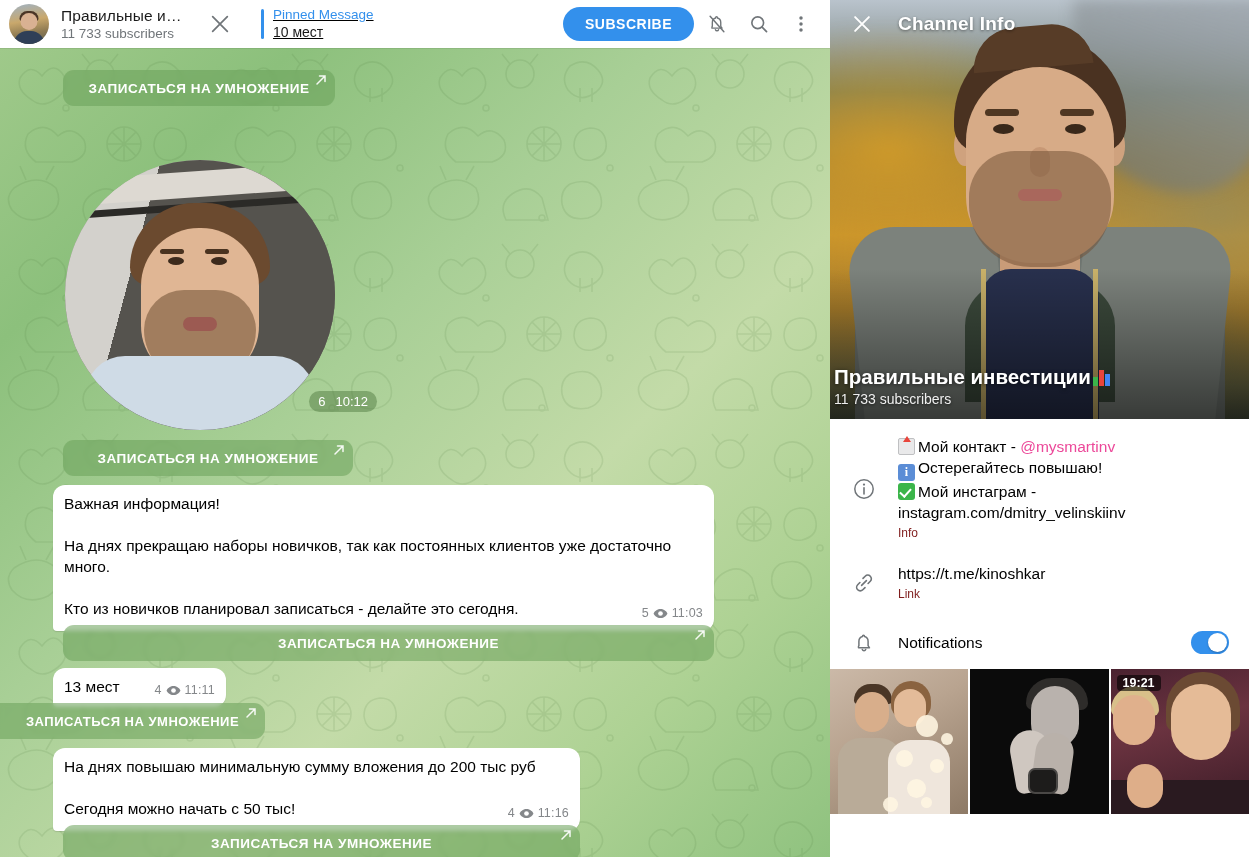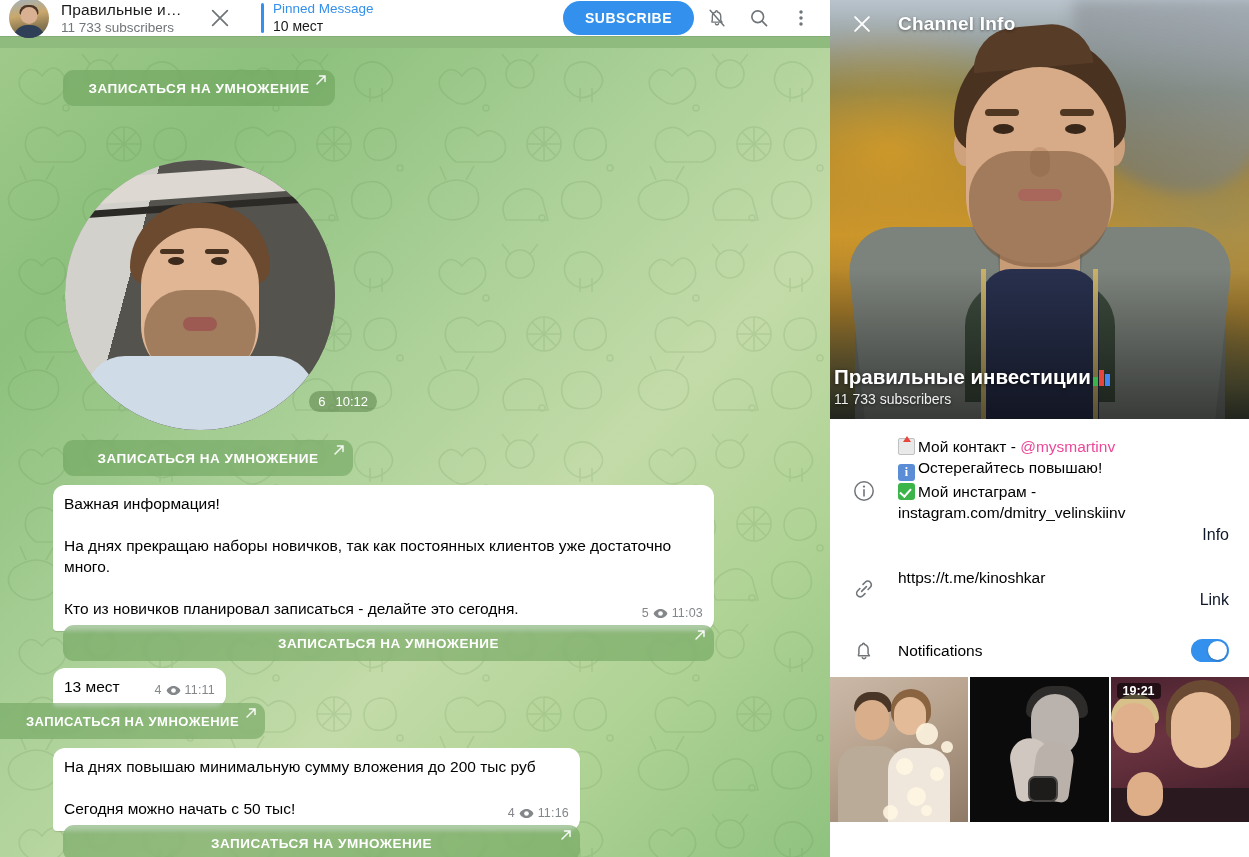--- a/index.html
+++ b/index.html
@@ -8,21 +8,21 @@
     overflow: hidden;
     font-family: "Liberation Sans", sans-serif;
     background: #fff;
   }
   .app { position: relative; width: 1249px; height: 857px; display: flex; }
 
   
   .chat-pane { position: relative; width: 830px; height: 857px; overflow: hidden; background: #8fbc7e; }
 
   .chat-header {
-    position: absolute; top: 0; left: 0; width: 830px; height: 36px;
+    position: absolute; top: 0; left: 0; width: 830px; height: 48px;
     background: #ffffff; display: flex; align-items: center;
     z-index: 40; box-shadow: 0 1px 0 rgba(0,0,0,.07);
   }
   .avatar {
     width: 40px; height: 40px; border-radius: 50%; margin-left: 9px;
     overflow: hidden; flex: none; position: relative;
     background: linear-gradient(170deg,#9fb2c4 0%,#c9a86c 42%,#8e7a52 70%,#5c5f52 100%);
   }
   .avatar .av-head {
     position: absolute; left: 50%; top: 22%; transform: translateX(-50%);
@@ -41,21 +41,21 @@
   .hdr-sub { font-size: 13.5px; color: #707579; margin-top: 1px; white-space: nowrap; }
 
   .hdr-close {
     margin-left: 22px; width: 34px; height: 34px; flex: none;
     display: flex; align-items: center; justify-content: center; cursor: pointer;
   }
   .hdr-close svg { width: 22px; height: 22px; }
 
   .pinned { display: flex; align-items: center; margin-left: 24px; min-width: 0; cursor: pointer; }
   .pin-bar { width: 2.5px; height: 30px; background: #3390ec; border-radius: 2px; flex: none; }
-  .pin-txt { margin-left: 9px; }
+  .pin-txt { margin-left: 9px; text-decoration: underline; }
   .pin-label { font-size: 13.5px; color: #3390ec; font-weight: 500; line-height: 16px; }
   .pin-msg { font-size: 14px; color: #1a1a1a; line-height: 17px; margin-top: 1px; white-space: nowrap; }
 
   .subscribe-btn {
     margin-left: auto; background: #3390ec; color: #fff;
     font-size: 14px; font-weight: 600; letter-spacing: .5px;
     border: none; border-radius: 20px; height: 34px; padding: 0 22px;
     cursor: pointer; font-family: "Liberation Sans", sans-serif;
   }
   .hdr-icon {
@@ -212,21 +212,21 @@
   .emoji-chart i:nth-child(3) { left: 12px; height: 12px; background: #4285f4; }
   .cover-subs { color: rgba(255,255,255,.92); font-size: 14px; margin-top: 2px; text-shadow: 0 1px 3px rgba(0,0,0,.6); }
 
   .info-rows { padding: 8px 0 0 0; }
   .info-row { display: flex; padding: 9px 20px 9px 22px; cursor: pointer; }
   .row-icon { width: 46px; flex: none; display: flex; align-items: center; justify-content: flex-start; padding-top: 2px; color: #707579; }
   .row-icon svg { width: 24px; height: 24px; }
   .row-body { flex: 1; min-width: 0; }
   .row-main { font-size: 15.5px; color: #000; line-height: 21px; word-break: break-word; }
   .row-main .link-blue { color: #ec4899; }
-  .row-sub { font-size: 16px; color: #0f172a; margin-top: 3px; text-align: right; }
+  .row-sub { font-size: 12px; color: #7f1d1d; margin-top: 3px; }
   .em { display: inline-block; width: 17px; height: 17px; vertical-align: -3px; margin-right: 3px; position: relative; }
   .em-mail { background: #e9e9ea; border: 1px solid #bfc0c2; border-radius: 2px; }
   .em-mail::after { content:""; position:absolute; left:50%; top:-3px; transform:translateX(-50%);
     width: 0; height: 0; border-left: 4px solid transparent; border-right: 4px solid transparent; border-bottom: 6px solid #e8453c; }
   .em-info { background: #5b8dd6; border-radius: 3px; color: #fff; font-size: 12px; font-weight: 700;
     text-align: center; line-height: 17px; font-family: "Liberation Serif", serif; }
   .em-check { background: #3bb54a; border-radius: 3px; }
   .em-check::after { content:""; position:absolute; left: 4px; top: 3px; width: 5px; height: 9px;
     border: solid #fff; border-width: 0 2px 2px 0; transform: rotate(42deg); }
 

